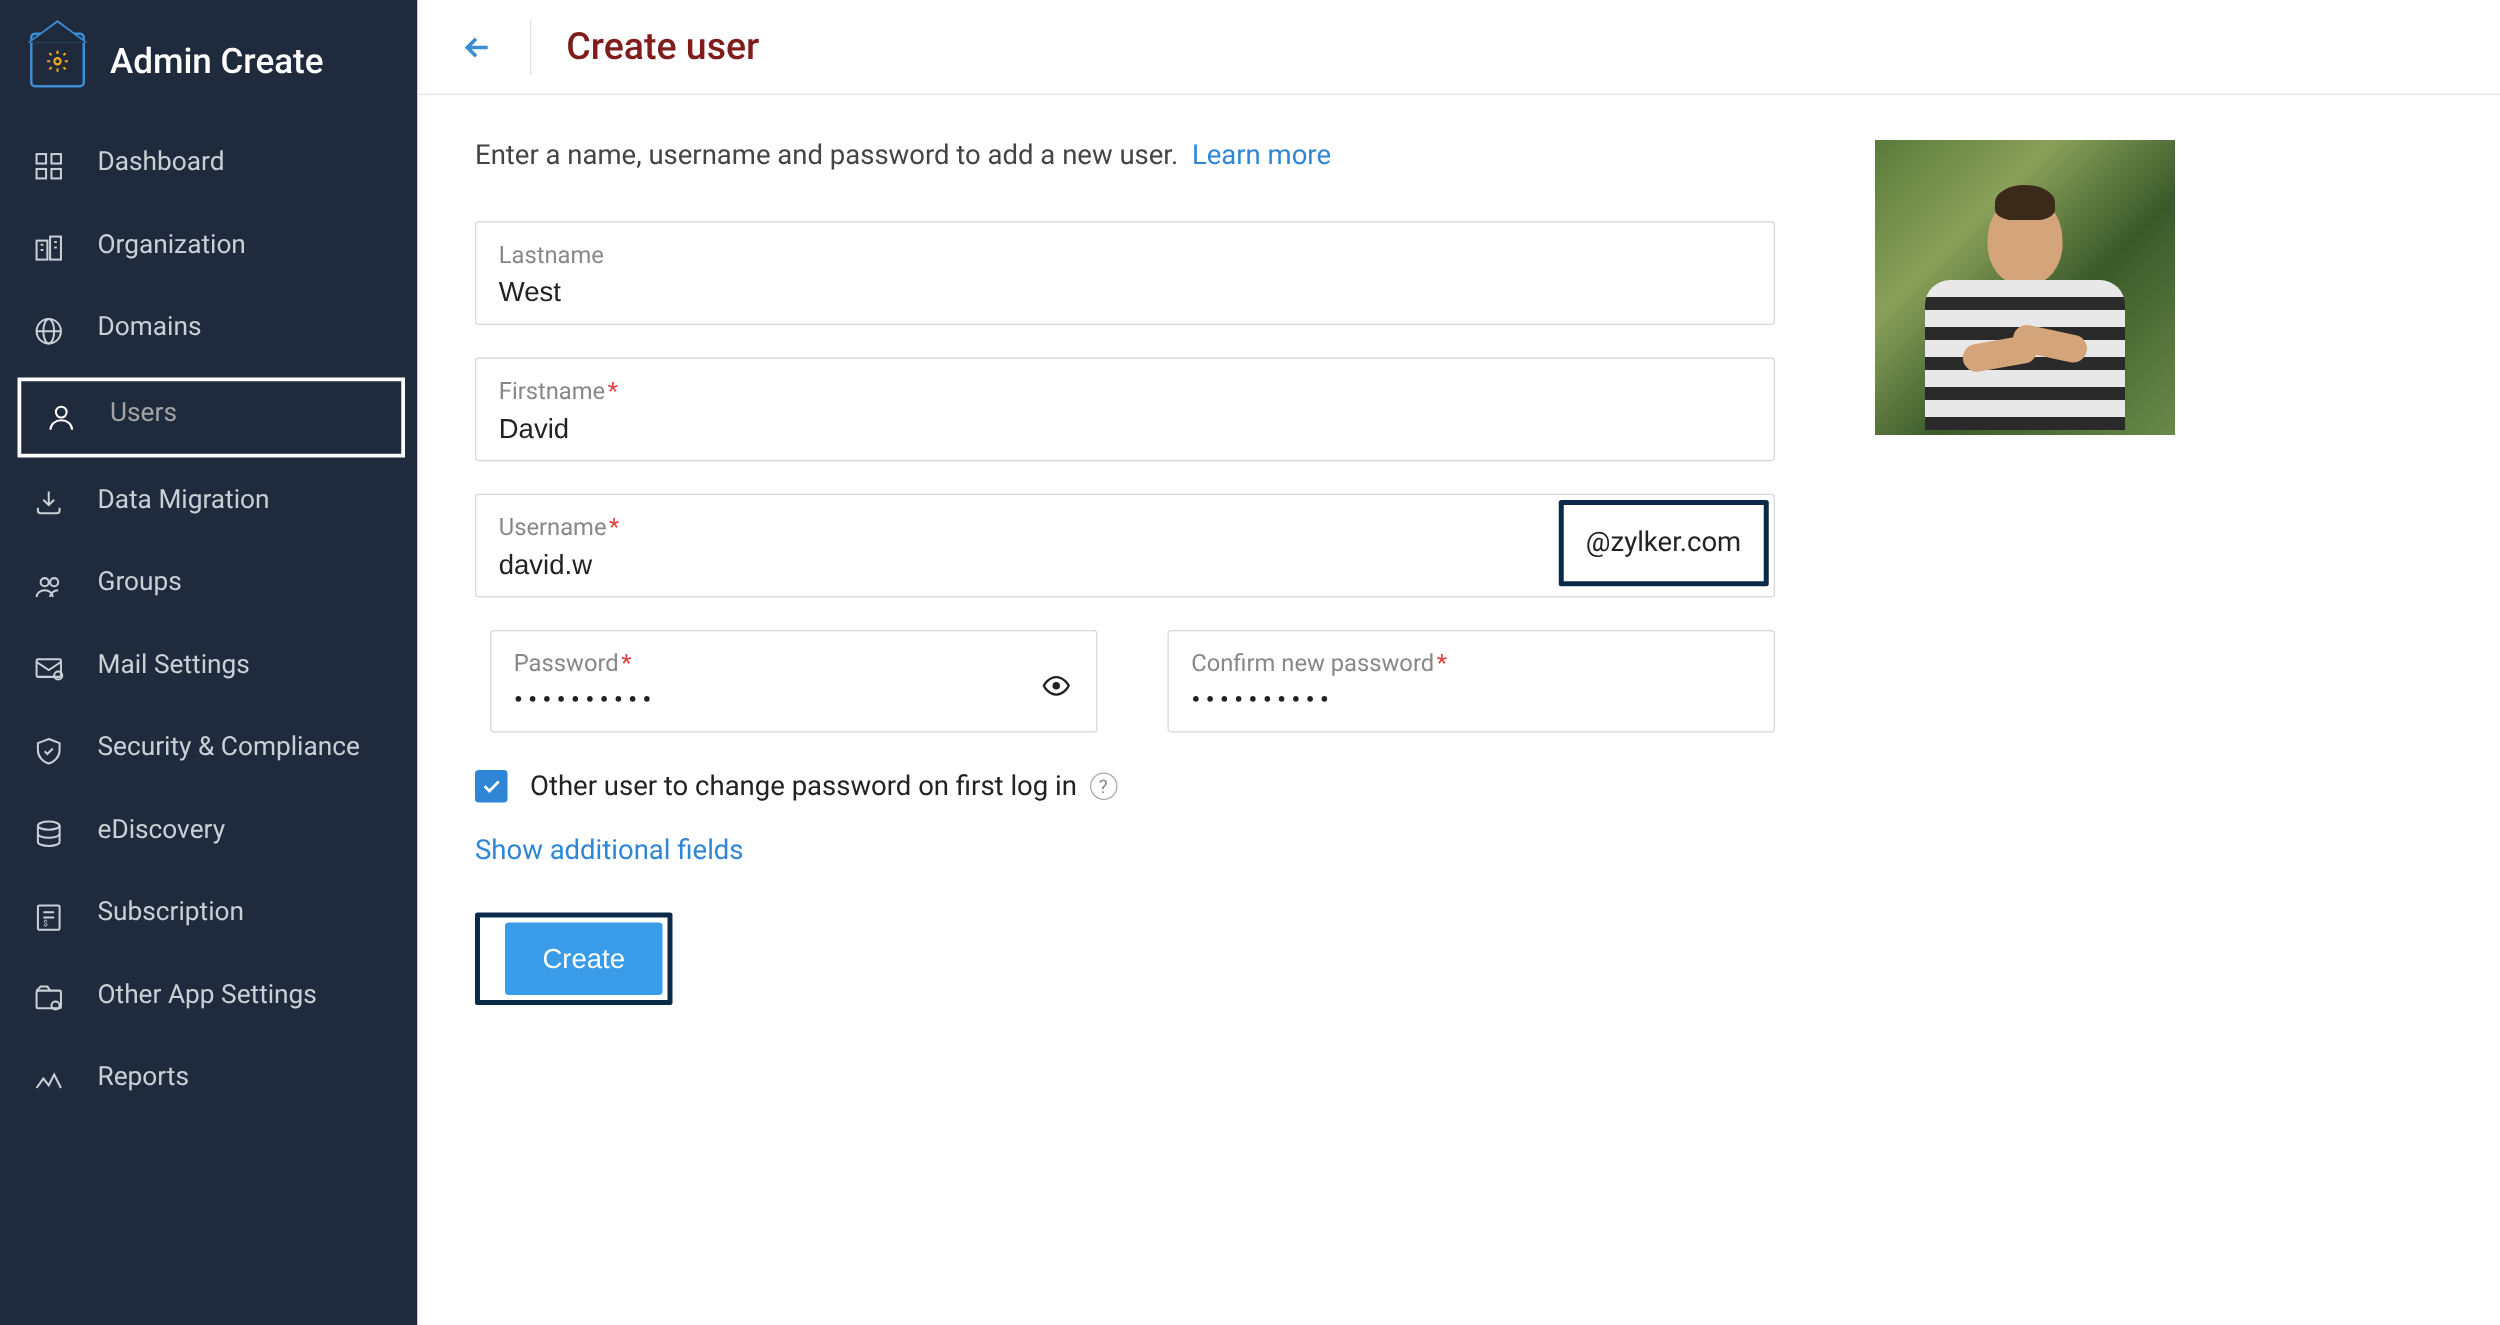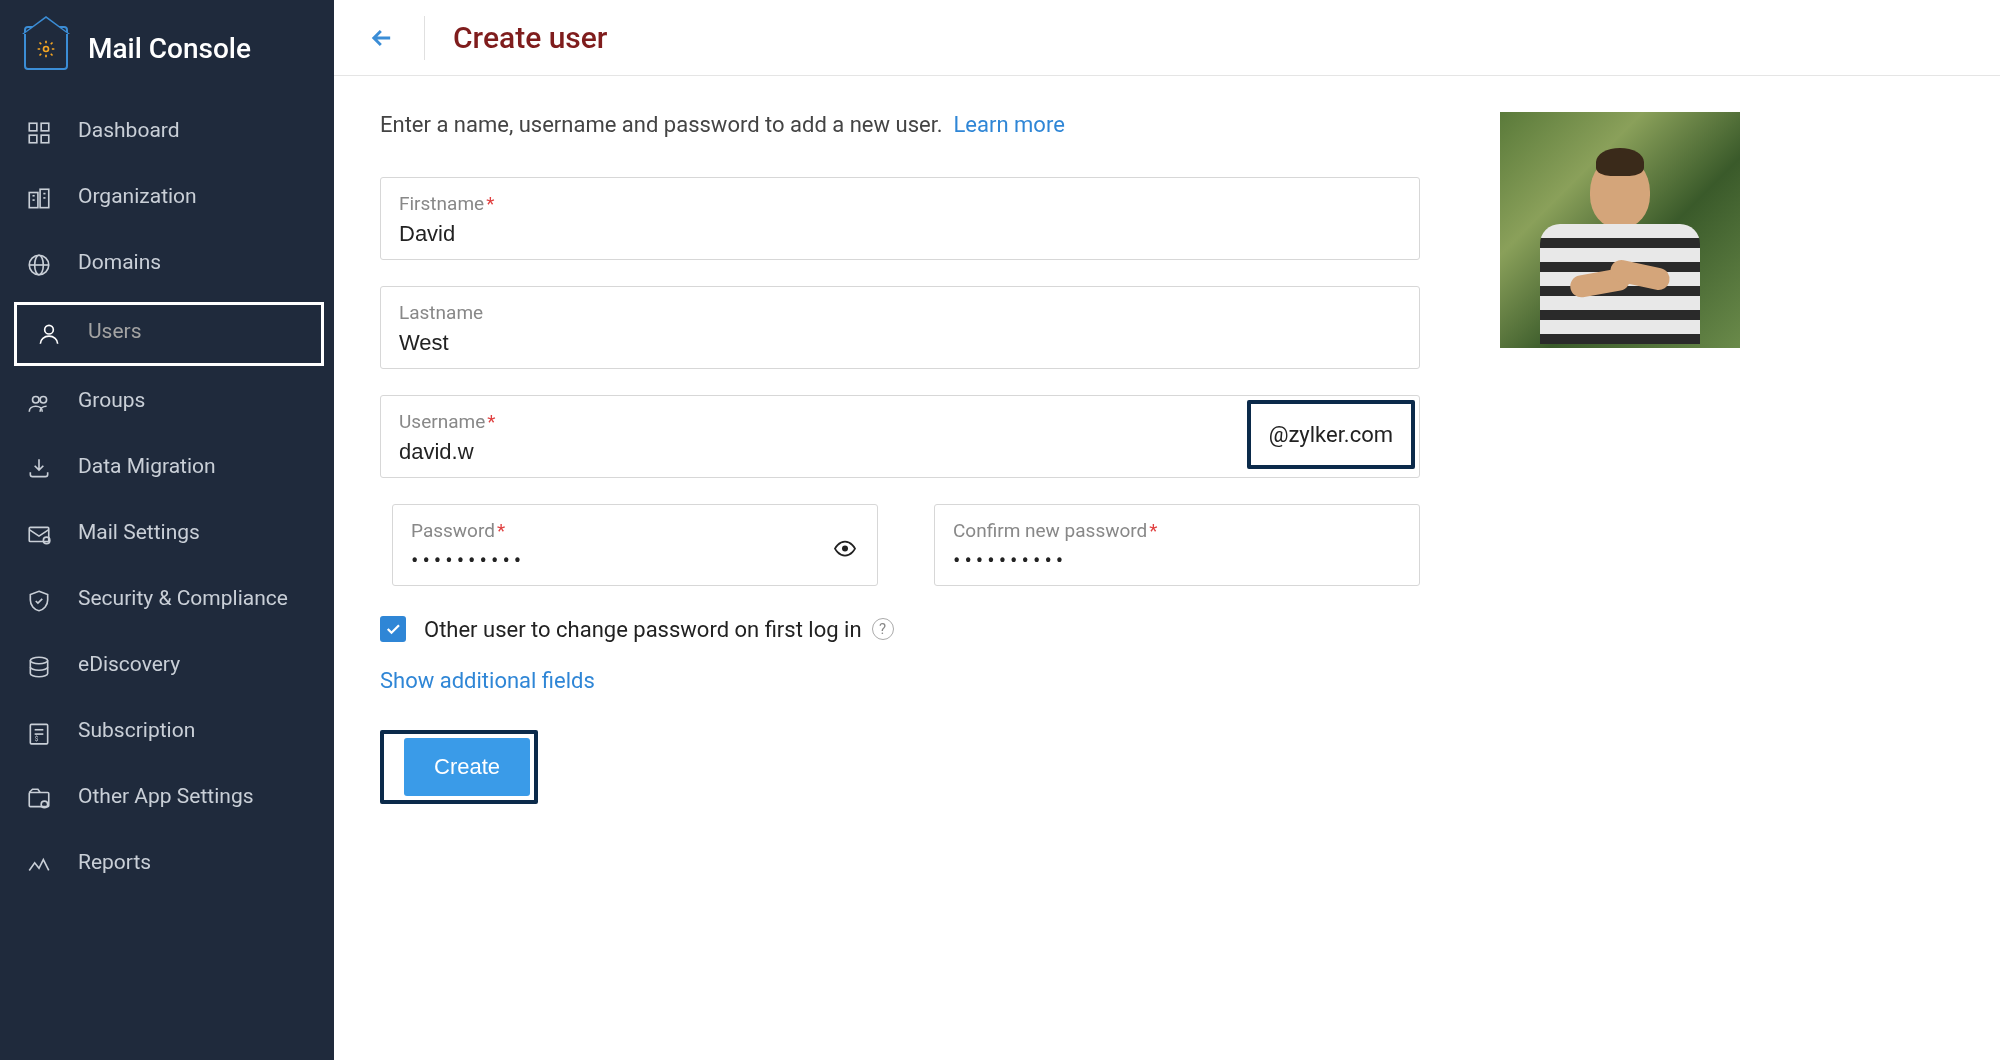--- a/index.html
+++ b/index.html
@@ -83,21 +83,21 @@
     <div class="sidebar-header">
       <div class="logo-icon">
         <div class="logo-house"></div>
         <div class="logo-gear">
           <svg viewBox="0 0 24 24">
               <circle cx="12" cy="12" r="3" fill="none" stroke="#f5a623" stroke-width="2"></circle>
               <path d="M12 2v3M12 19v3M4.2 4.2l2.1 2.1M17.7 17.7l2.1 2.1M2 12h3M19 12h3M4.2 19.8l2.1-2.1M17.7 6.3l2.1-2.1" stroke="#f5a623" stroke-width="2"></path>
             </svg>
         </div>
       </div>
-      <div class="sidebar-title">Mail Console</div>
+      <div class="sidebar-title">Admin Create</div>
     </div>
     <ul class="nav">
       <li class="nav-item">
         <span class="nav-icon">
             <svg viewBox="0 0 24 24">
               <rect x="3" y="3" width="7" height="7"></rect>
               <rect x="14" y="3" width="7" height="7"></rect>
               <rect x="3" y="14" width="7" height="7"></rect>
               <rect x="14" y="14" width="7" height="7"></rect>
             </svg>
@@ -132,36 +132,36 @@
             <svg viewBox="0 0 24 24">
               <circle cx="12" cy="8" r="4"></circle>
               <path d="M4 21c0-4 3.6-7 8-7s8 3 8 7"></path>
             </svg>
           </span>
         <span>Users</span>
       </li>
       <li class="nav-item">
         <span class="nav-icon">
             <svg viewBox="0 0 24 24">
+              <path d="M12 3v10M8 9l4 4 4-4"></path>
+              <path d="M4 15v2a2 2 0 002 2h12a2 2 0 002-2v-2"></path>
+            </svg>
+          </span>
+        <span>Data Migration</span>
+      </li>
+      <li class="nav-item">
+        <span class="nav-icon">
+            <svg viewBox="0 0 24 24">
               <circle cx="9" cy="9" r="3"></circle>
               <circle cx="16" cy="9" r="3"></circle>
               <path d="M3 20c0-3 2.7-5 6-5s6 2 6 5"></path>
               <path d="M13 20c0-3 2.7-5 6-5"></path>
             </svg>
           </span>
         <span>Groups</span>
-      </li>
-      <li class="nav-item">
-        <span class="nav-icon">
-            <svg viewBox="0 0 24 24">
-              <path d="M12 3v10M8 9l4 4 4-4"></path>
-              <path d="M4 15v2a2 2 0 002 2h12a2 2 0 002-2v-2"></path>
-            </svg>
-          </span>
-        <span>Data Migration</span>
       </li>
       <li class="nav-item">
         <span class="nav-icon">
             <svg viewBox="0 0 24 24">
               <rect x="3" y="5" width="18" height="13" rx="1"></rect>
               <path d="M3 7l9 6 9-6"></path>
               <circle cx="19" cy="17" r="3"></circle>
             </svg>
           </span>
         <span>Mail Settings</span>
@@ -230,30 +230,30 @@
 
     <div class="content">
       <div class="form-col">
         <p class="intro">
           <span>Enter a name, username and password to add a new user.</span>
           &nbsp;<a href="#">Learn more</a>
         </p>
 
         
         <div class="field">
+          <div class="field-label">Lastname</div>
+          <input class="field-input" value="West" style="">
+        </div>
+
+        
+        <div class="field">
           <div class="field-label">
             <span>Firstname</span><span class="req">*</span>
           </div>
           <input class="field-input" value="David" style="">
-        </div>
-
-        
-        <div class="field">
-          <div class="field-label">Lastname</div>
-          <input class="field-input" value="West" style="">
         </div>
 
         
         <div class="username-row">
           <div class="username-left">
             <div class="field-label">
               <span>Username</span><span class="req">*</span>
             </div>
             <input class="field-input" value="david.w" style="">
           </div>

